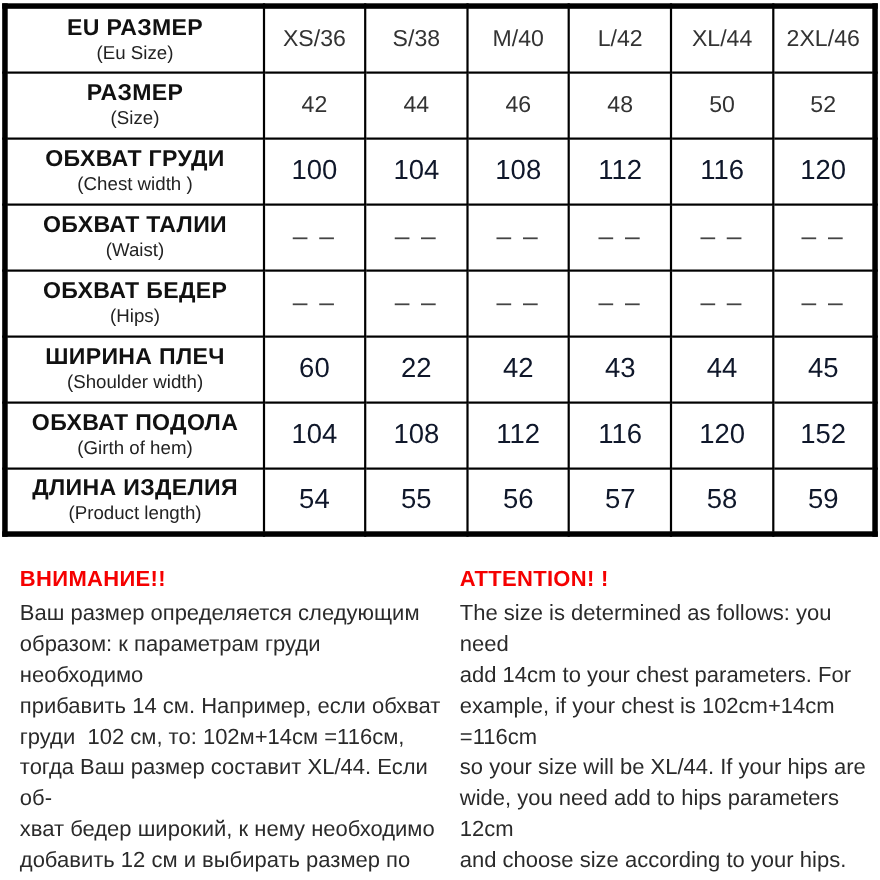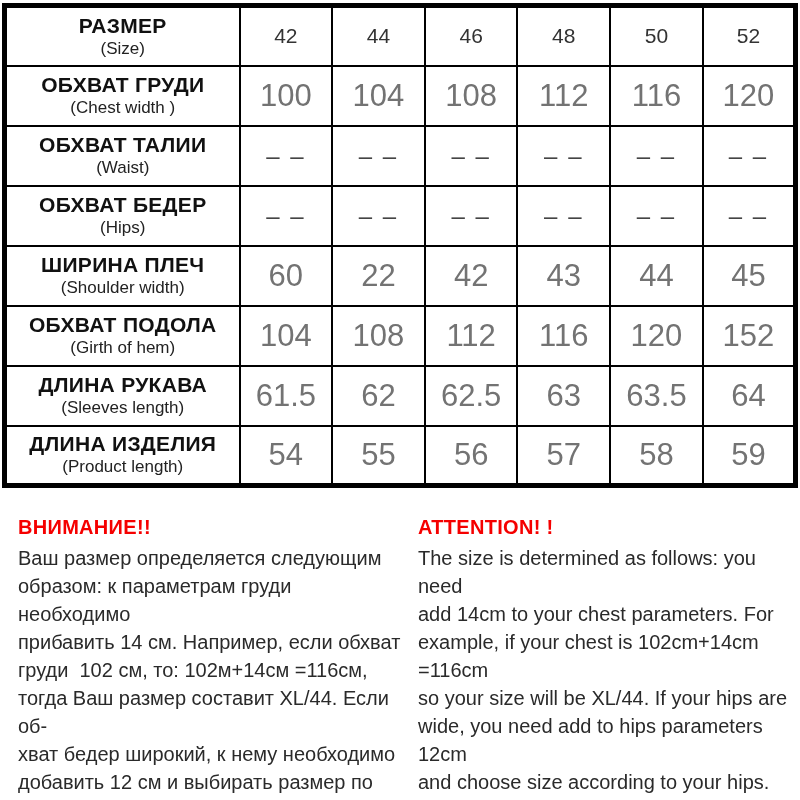--- a/index.html
+++ b/index.html
@@ -36,21 +36,21 @@
     letter-spacing: 0.3px;
     color: #111;
   }
   .lbl-en {
     display: block;
     font-weight: normal;
     font-size: 17px;
     margin-top: 1px;
     color: #222;
   }
-  td.val { font-size: 31px; color: #737373; }
+  td.val { font-size: 25px; color: #0f172a; }
   tr.r-hdr td.val, tr.r-size td.val { font-size: 21px; color: #333; }
   td.val.dash { font-size: 24px; letter-spacing: 2px; color: #444; }
 
   .notes {
     display: flex;
     margin: 12px 0 0 18px;
     gap: 12px;
   }
   .note-ru { width: 388px; }
   .note-en { width: 372px; }
@@ -77,20 +77,32 @@
     <colgroup>
       <col class="c-label">
         <col>
         <col>
         <col>
         <col>
         <col>
         <col>
     </colgroup>
     <tbody>
+      <tr class="r-hdr">
+        <th>
+          <span class="lbl-ru">EU РАЗМЕР</span>
+          <span class="lbl-en">(Eu Size)</span>
+        </th>
+        <td class="val">XS/36</td>
+        <td class="val">S/38</td>
+        <td class="val">M/40</td>
+        <td class="val">L/42</td>
+        <td class="val">XL/44</td>
+        <td class="val">2XL/46</td>
+      </tr>
       <tr class="r-size">
         <th>
           <span class="lbl-ru">РАЗМЕР</span>
           <span class="lbl-en">(Size)</span>
         </th>
         <td class="val">42</td>
         <td class="val">44</td>
         <td class="val">46</td>
         <td class="val">48</td>
         <td class="val">50</td>
@@ -148,32 +160,20 @@
         <th>
           <span class="lbl-ru">ОБХВАТ ПОДОЛА</span>
           <span class="lbl-en">(Girth of hem)</span>
         </th>
         <td class="val">104</td>
         <td class="val">108</td>
         <td class="val">112</td>
         <td class="val">116</td>
         <td class="val">120</td>
         <td class="val">152</td>
-      </tr>
-      <tr>
-        <th>
-          <span class="lbl-ru">ДЛИНА РУКАВА</span>
-          <span class="lbl-en">(Sleeves length)</span>
-        </th>
-        <td class="val">61.5</td>
-        <td class="val">62</td>
-        <td class="val">62.5</td>
-        <td class="val">63</td>
-        <td class="val">63.5</td>
-        <td class="val">64</td>
       </tr>
       <tr>
         <th>
           <span class="lbl-ru">ДЛИНА ИЗДЕЛИЯ</span>
           <span class="lbl-en">(Product length)</span>
         </th>
         <td class="val">54</td>
         <td class="val">55</td>
         <td class="val">56</td>
         <td class="val">57</td>

